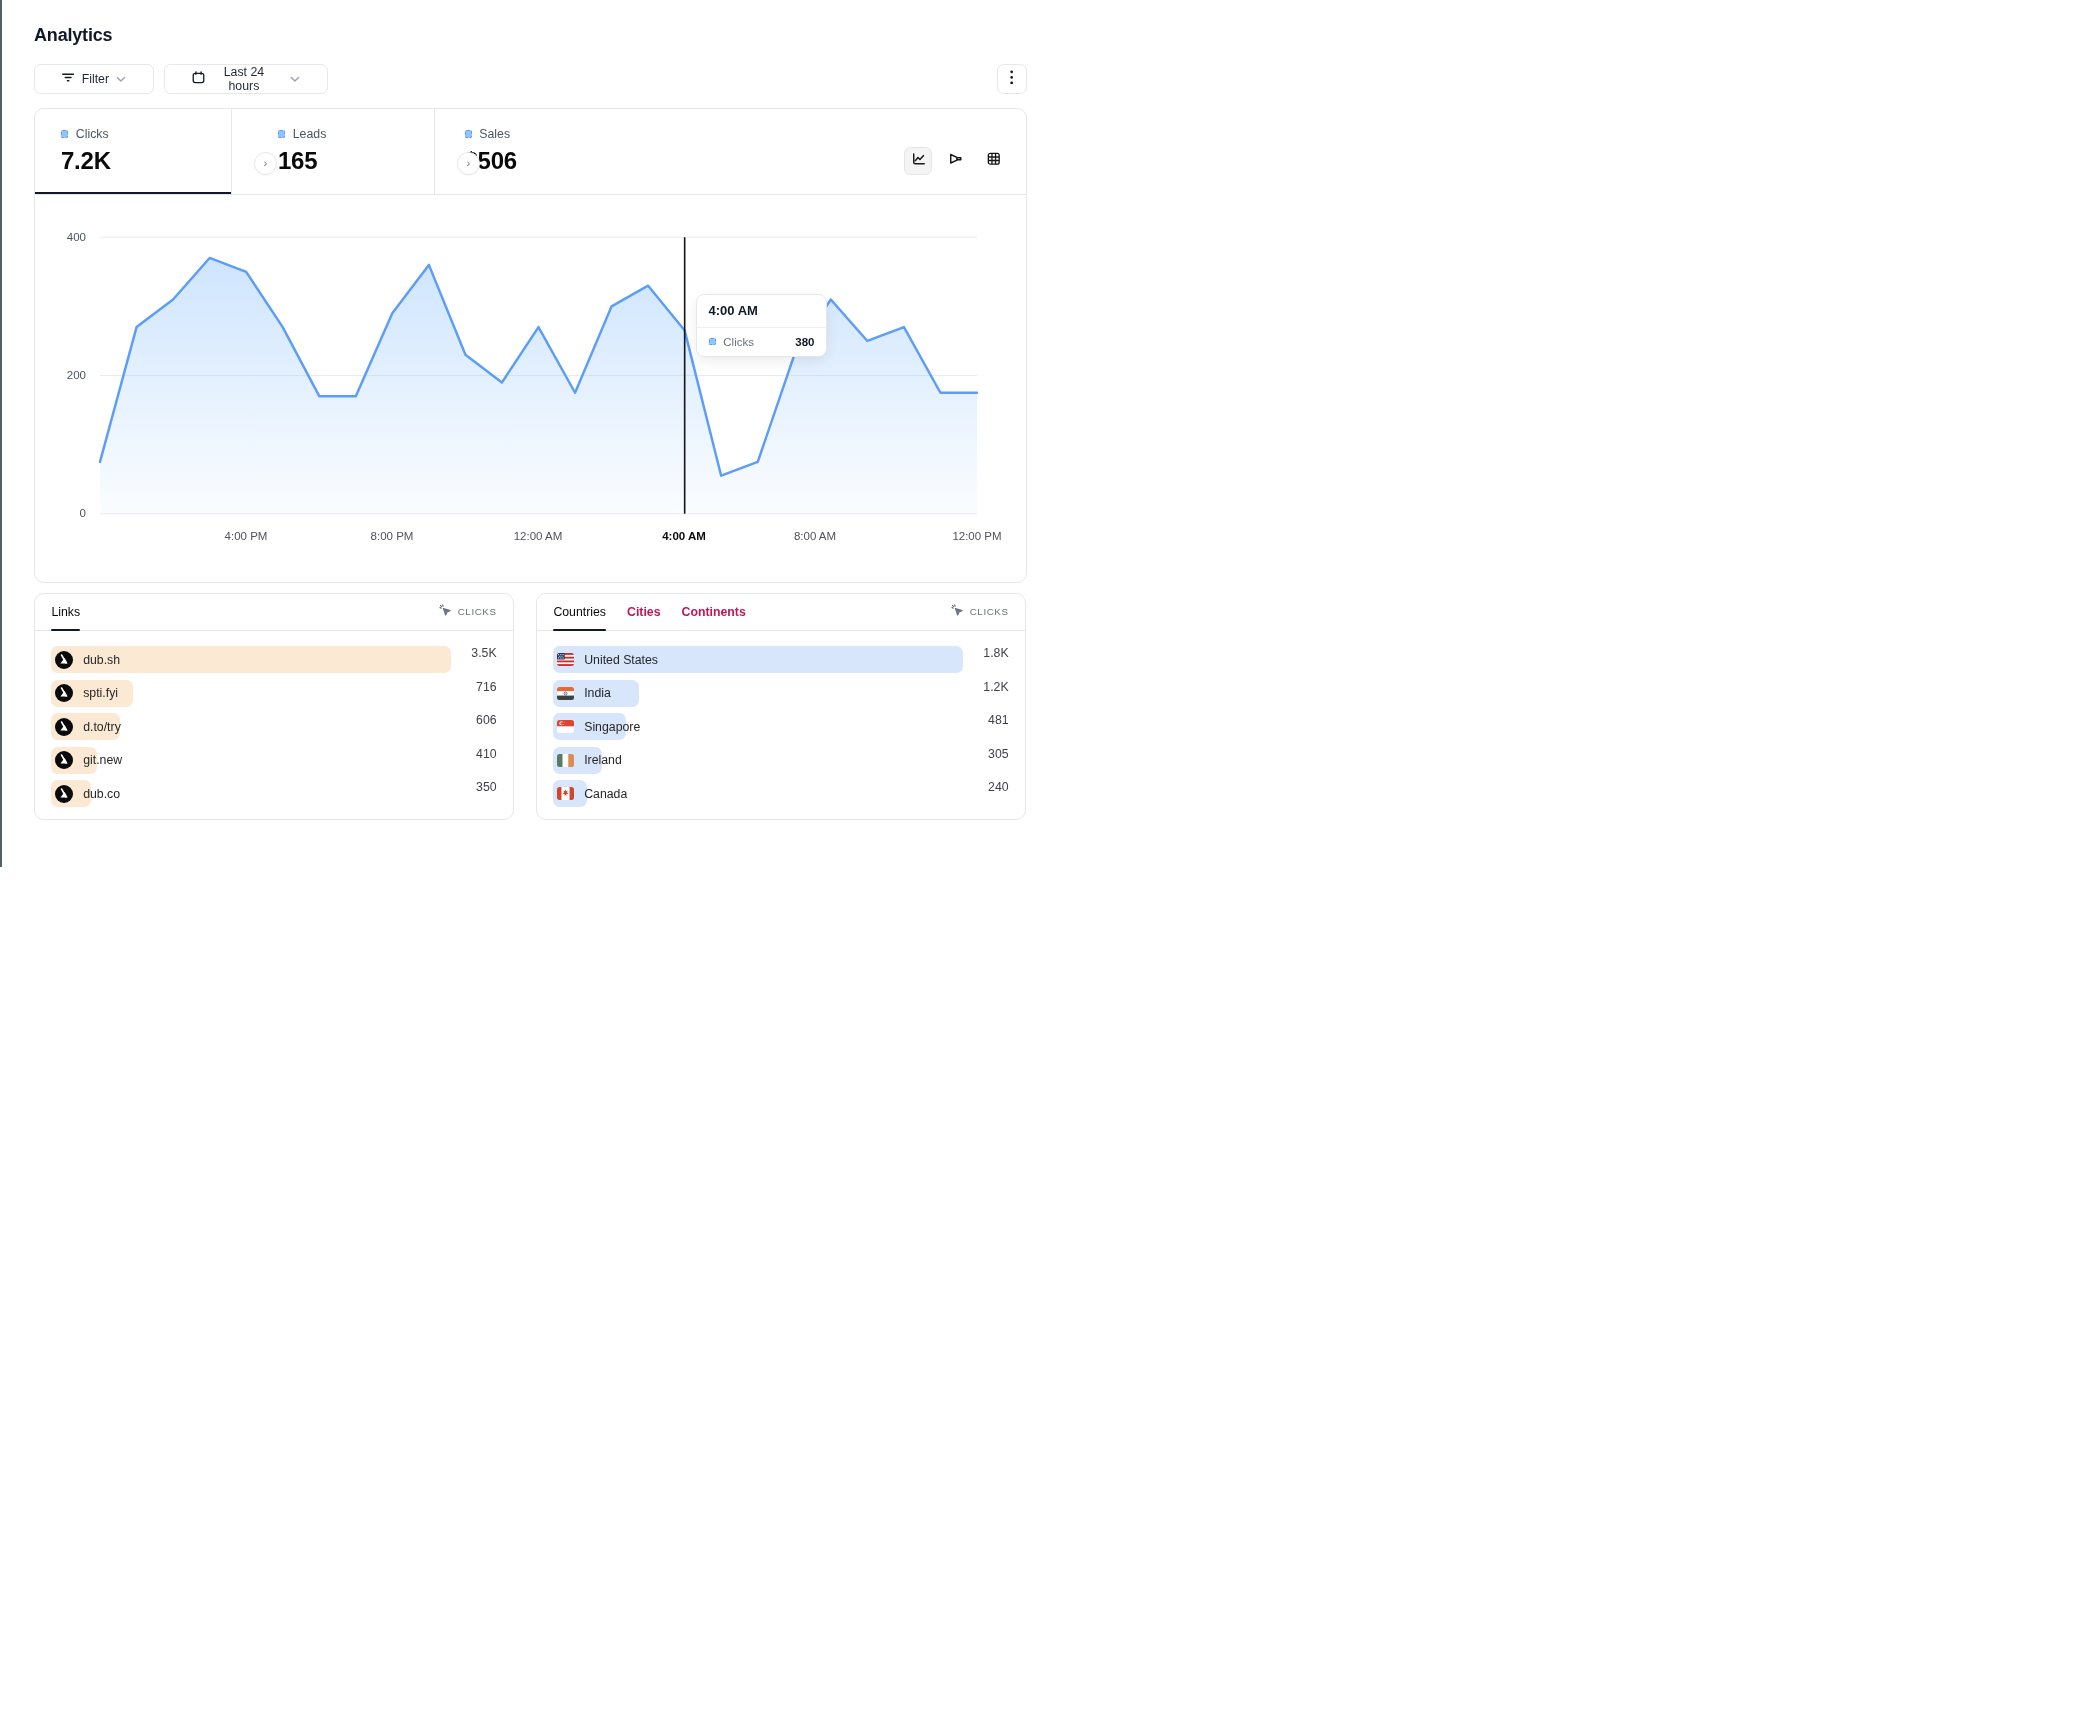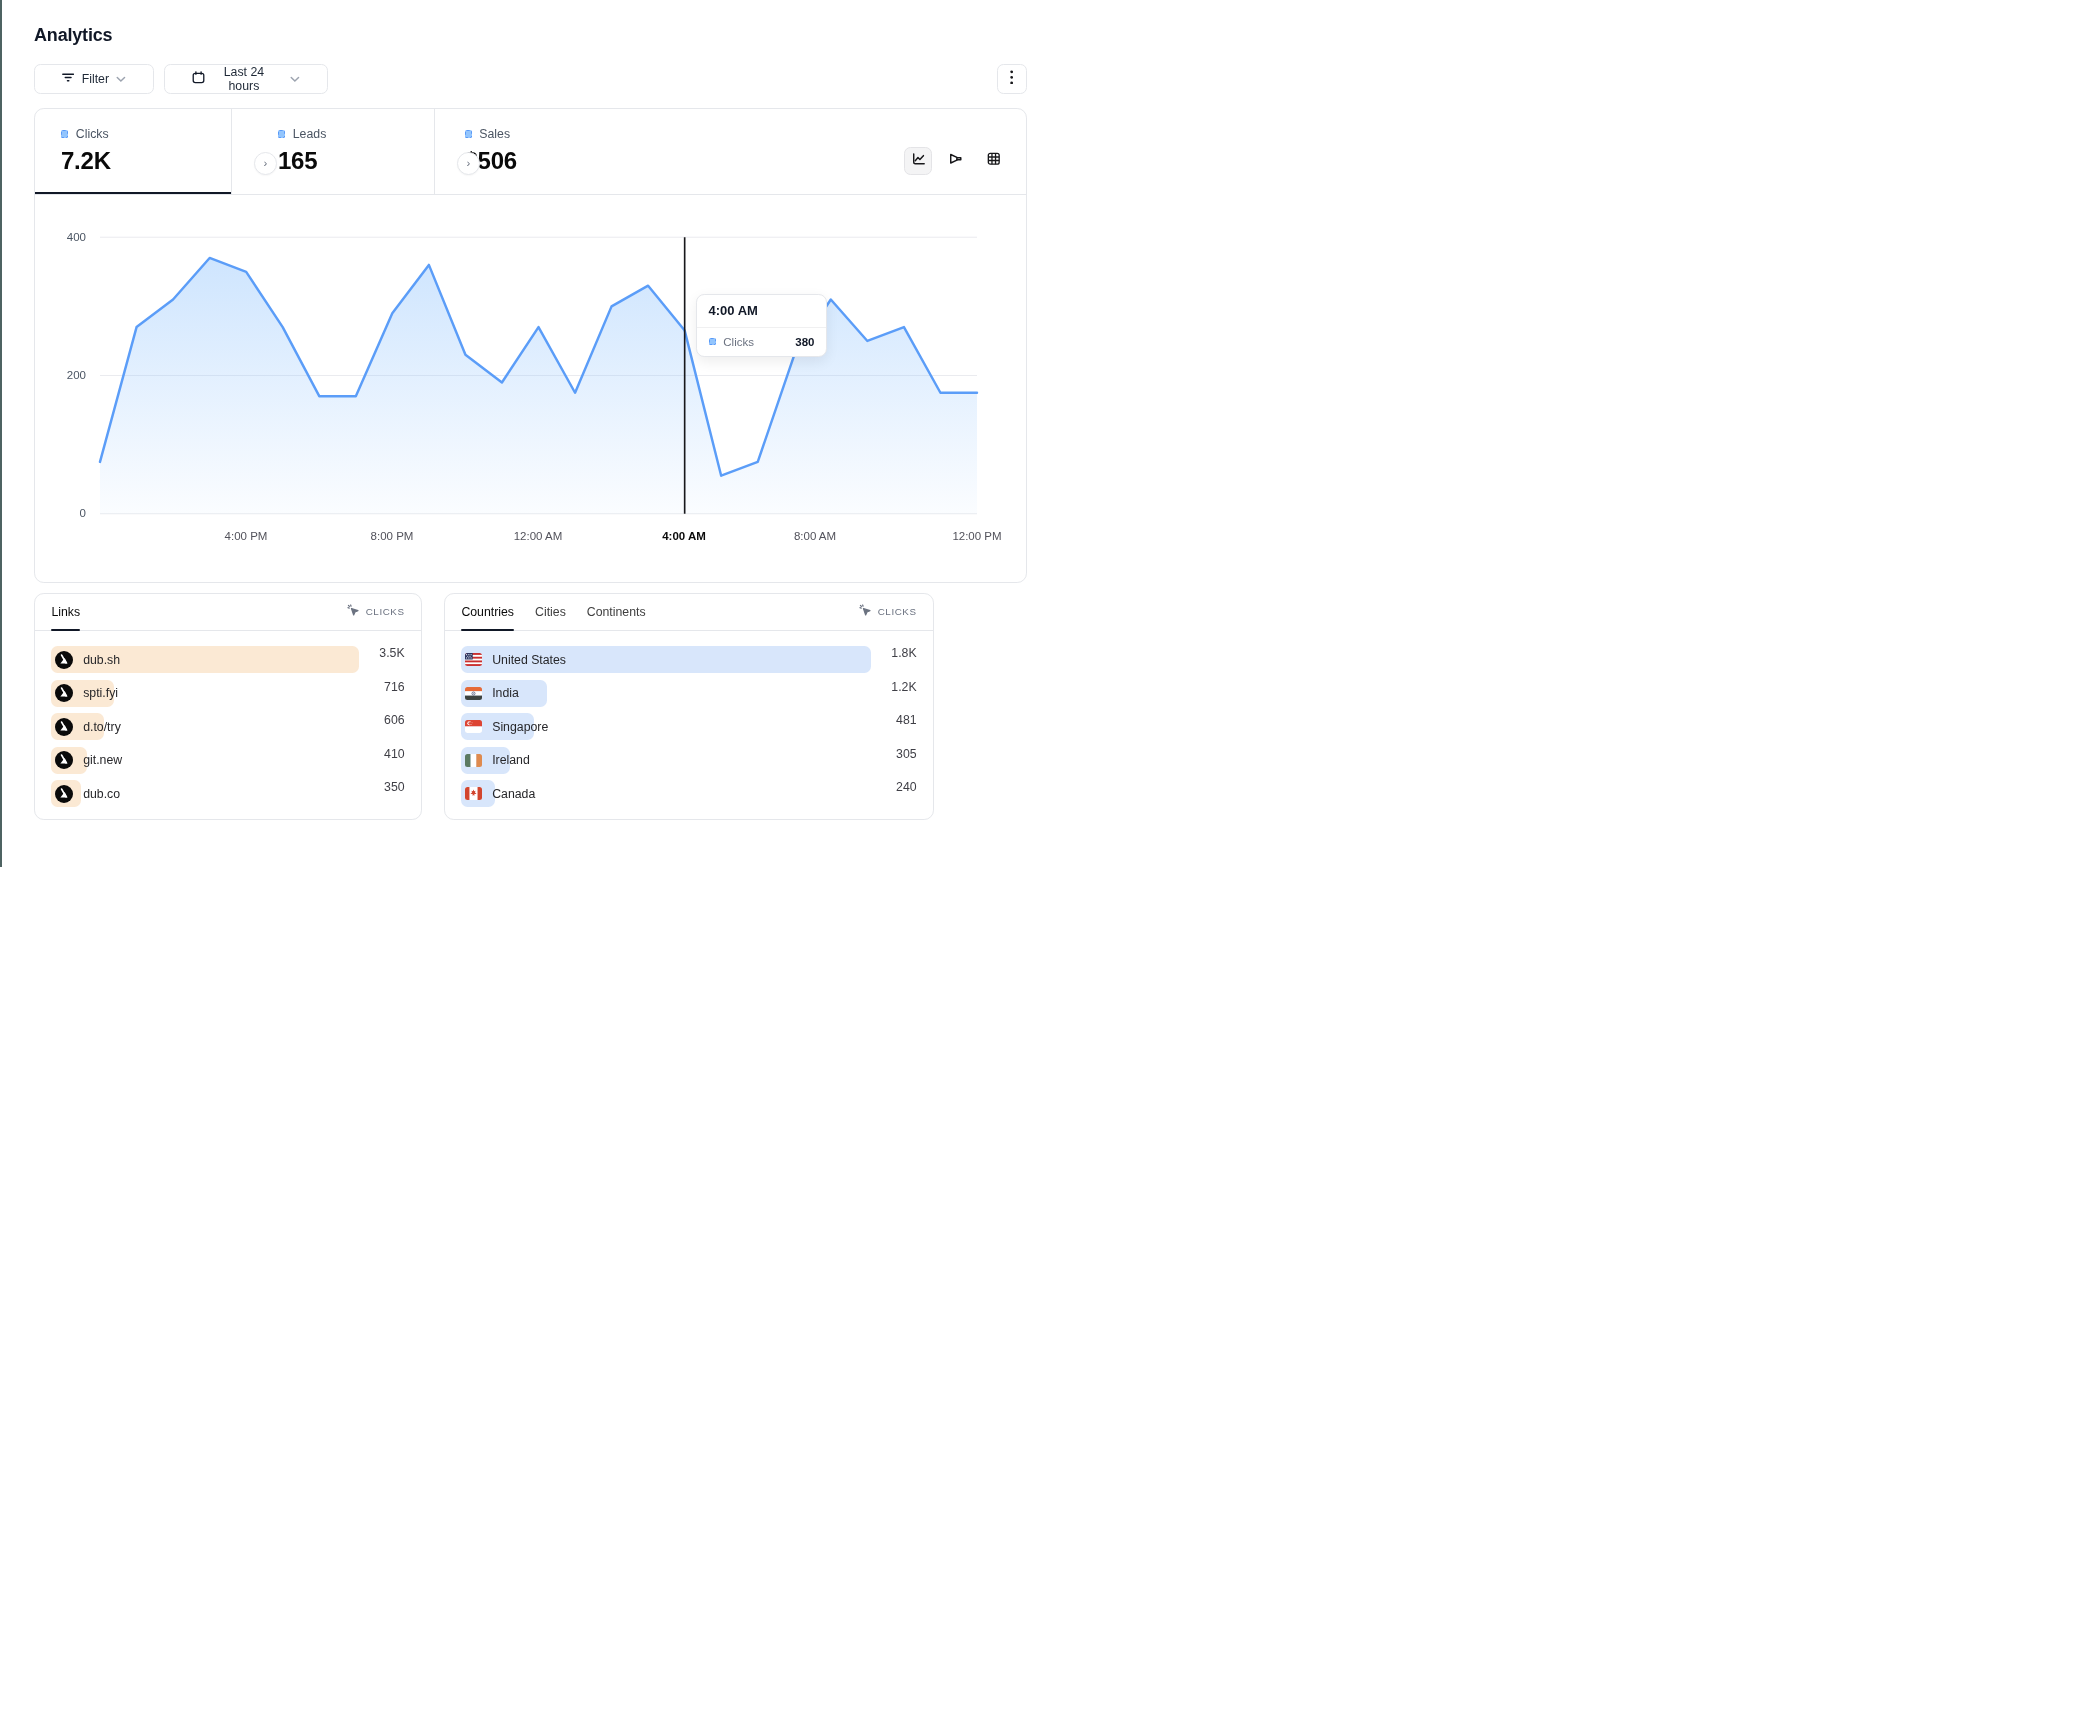--- a/index.html
+++ b/index.html
@@ -74,27 +74,27 @@
     border-radius:8.2px; box-shadow:0 4.9px 13px rgba(0,0,0,.07); z-index:5;
   }
   .tooltip-head { padding:8.2px 11.5px; font-size:13px; font-weight:600; color:#111827; border-bottom:0.8px solid #f0f0f1; }
   .tooltip-row { padding:8.2px 11.5px; display:flex; align-items:center; gap:7.4px; font-size:11.5px; }
   .tooltip-row .t-series { color:#6b7280; }
   .tooltip-row .t-value { margin-left:auto; font-weight:700; color:#111827; }
 
   
   .panels { display:flex; gap:22px; margin-top:9.8px; }
   .panel { border:0.8px solid #e5e7eb; border-radius:9.8px; background:#fff; height:227px; overflow:hidden; }
-  .panel.links { width:388px; } .panel.countries { width:490px; }
+  .panel.links { width:480px; } .panel.countries { width:490px; }
   .panel-header {
     height:37px; display:flex; align-items:center; padding:0 16.4px;
     border-bottom:0.8px solid #e5e7eb; position:relative;
   }
   .panel-tabs { display:flex; gap:21px; }
-  .p-tab { font-size:12.3px; color:#404040; position:relative; height:37px; display:flex; align-items:center; cursor:pointer; }
+  .p-tab { font-size:12.3px; color:#be185d; position:relative; height:37px; display:flex; align-items:center; cursor:pointer;font-weight:bold; }
   .p-tab.active { color:#0a0a0a; font-weight:500; }
   .p-tab.active::after { content:""; position:absolute; left:0; bottom:-0.8px; height:2.5px; width:100%; background:#111827; border-radius:1.6px; }
   .metric { margin-left:auto; display:flex; align-items:center; gap:5.7px; color:#6b7280; }
   .metric .metric-label { font-size:9.8px; letter-spacing:.06em; }
 
   .panel-list { padding:15.5px 16.4px 0 15.5px; display:flex; flex-direction:column; gap:6.5px; }
   .row { display:flex; height:27px; }
   .bar-area { flex:1; position:relative; height:27px; display:flex; align-items:center; }
   .bar { position:absolute; left:0; top:0; bottom:0; border-radius:6.5px; }
   .links .bar { background:#fbe9d4; }

